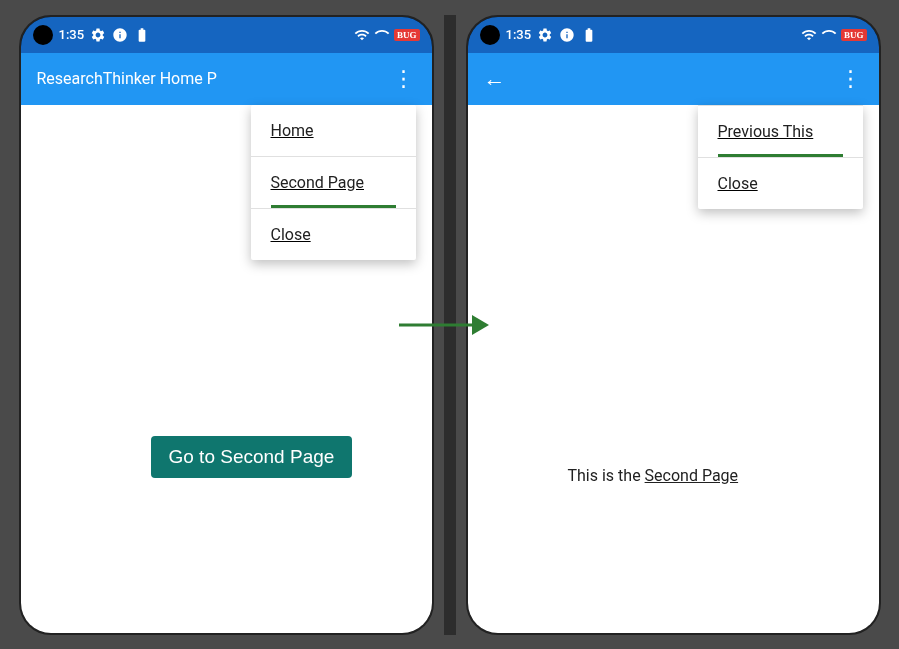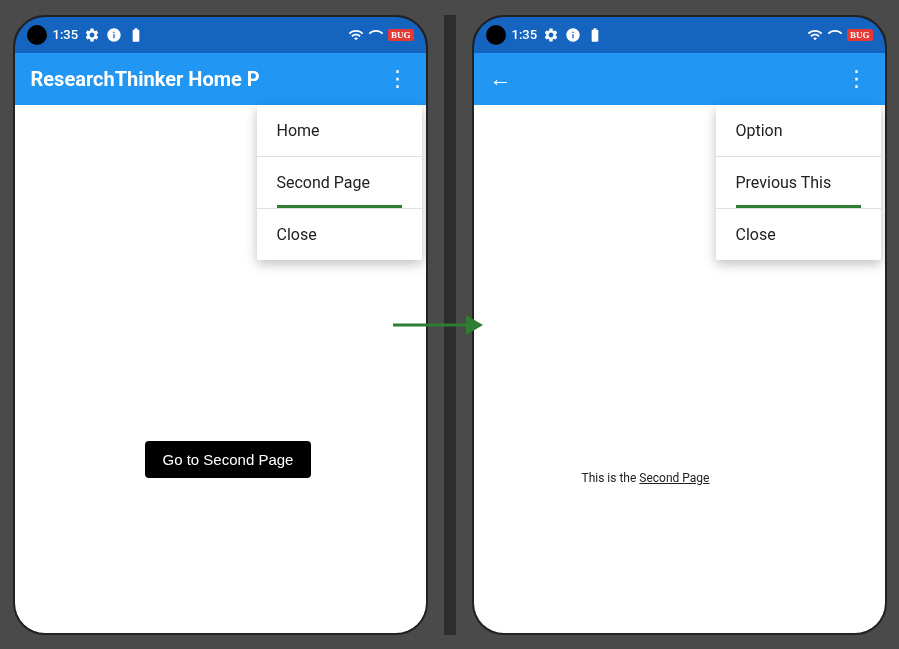--- a/index.html
+++ b/index.html
@@ -77,22 +77,22 @@
       background: #2196f3;
       height: 52px;
       display: flex;
       align-items: center;
       padding: 0 16px;
       justify-content: space-between;
     }
 
     .app-bar-title {
       color: white;
-      font-size: 20px;
-      font-weight: 700;
+      font-size: 16px;
+      font-weight: 400;
       white-space: nowrap;
       overflow: hidden;
     }
 
     .app-bar-back {
       color: white;
       font-size: 22px;
       margin-right: 12px;
       cursor: pointer;
     }
@@ -108,26 +108,27 @@
     .phone-content {
       background: #fff;
       height: calc(100% - 88px);
       position: relative;
     }
 
     
     .dropdown-menu {
       position: absolute;
       top: 0;
-      right: 4px;
+      right: 16px;
       background: white;
       width: 165px;
       box-shadow: 0 4px 12px rgba(0,0,0,0.25);
       z-index: 10;
       border-radius: 2px;
+      text-decoration: underline;
     }
 
     .dropdown-item {
       padding: 16px 20px;
       font-size: 16px;
       color: #212121;
       cursor: pointer;
       position: relative;
     }
 
@@ -145,26 +146,26 @@
       border: none;
       border-top: 1px solid #e0e0e0;
       margin: 0;
     }
 
     
     .goto-btn {
       position: absolute;
       bottom: 155px;
       left: 130px;
-      background: #000000;
+      background: #0f766e;
       color: white;
       border: none;
       border-radius: 4px;
       padding: 10px 18px;
-      font-size: 15px;
+      font-size: 19px;
       font-weight: 500;
       cursor: pointer;
       white-space: nowrap;
     }
 
     .second-page-link {
       text-decoration: underline;
       color: #212121;
     }
 
@@ -178,21 +179,21 @@
     }
 
     .app-bar-left {
       display: flex;
       align-items: center;
     }
   </style>
 </head>
 <body>
 
-<div class="container" style="position:relative; display:flex; gap:16px; align-items:center;">
+<div class="container" style="position:relative; display:flex; gap:10px; align-items:center;">
 
   <div class="phone">
 
     <div class="status-bar">
       <div class="status-left">
         <div class="status-circle"></div>
         <span>1:35</span>
 
         <svg width="16" height="16" viewBox="0 0 24 24">
             <path d="M19.14,12.94c0.04-0.3,0.06-0.61,0.06-0.94c0-0.32-0.02-0.64-0.07-0.94l2.03-1.58c0.18-0.14,0.23-0.41,0.12-0.61 l-1.92-3.32c-0.12-0.22-0.37-0.29-0.59-0.22l-2.39,0.96c-0.5-0.38-1.03-0.7-1.62-0.94L14.4,2.81c-0.04-0.24-0.24-0.41-0.48-0.41 h-3.84c-0.24,0-0.43,0.17-0.47,0.41L9.25,5.35C8.66,5.59,8.12,5.92,7.63,6.29L5.24,5.33c-0.22-0.08-0.47,0-0.59,0.22L2.74,8.87 C2.62,9.08,2.66,9.34,2.86,9.48l2.03,1.58C4.84,11.36,4.8,11.69,4.8,12s0.02,0.64,0.07,0.94l-2.03,1.58 c-0.18,0.14-0.23,0.41-0.12,0.61l1.92,3.32c0.12,0.22,0.37,0.29,0.59,0.22l2.39-0.96c0.5,0.38,1.03,0.7,1.62,0.94l0.36,2.54 c0.05,0.24,0.24,0.41,0.48,0.41h3.84c0.24,0,0.44-0.17,0.47-0.41l0.36-2.54c0.59-0.24,1.13-0.56,1.62-0.94l2.39,0.96 c0.22,0.08,0.47,0,0.59-0.22l1.92-3.32c0.12-0.22,0.07-0.47-0.12-0.61L19.14,12.94z M12,15.6c-1.98,0-3.6-1.62-3.6-3.6 s1.62-3.6,3.6-3.6s3.6,1.62,3.6,3.6S13.98,15.6,12,15.6z" fill="white"></path>
@@ -274,28 +275,27 @@
     <div class="app-bar">
       <div class="app-bar-left">
         <span class="app-bar-back">←</span>
       </div>
       <span class="app-bar-menu">⋮</span>
     </div>
 
     <div class="phone-content">
 
       <div class="dropdown-menu">
-        <div class="dropdown-item" style="font-weight:400;">Option</div>
         <hr class="dropdown-divider">
         <div class="dropdown-item active">Previous This</div>
         <hr class="dropdown-divider">
         <div class="dropdown-item">Close</div>
       </div>
 
-      <div style="position:absolute; bottom:148px; left:108px; font-size:12px; color:#212121;text-align:center;">
+      <div style="position:absolute; bottom:148px; left:100px; font-size:16px; color:#212121;text-align:center;">
         <span>This is the</span>
         <span> </span>
         <span class="second-page-link">Second Page</span>
       </div>
 
     </div>
   </div>
 
 </div>
 

